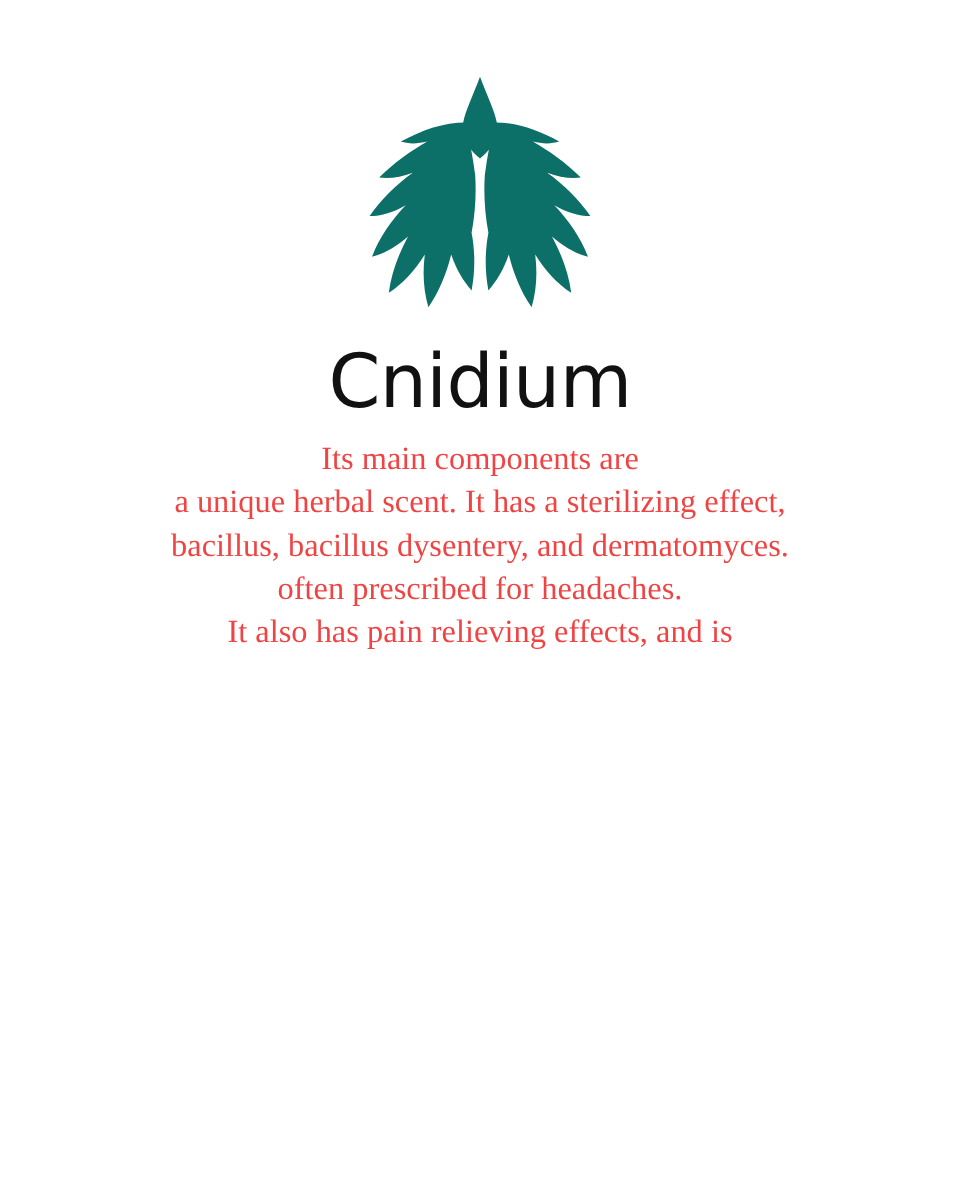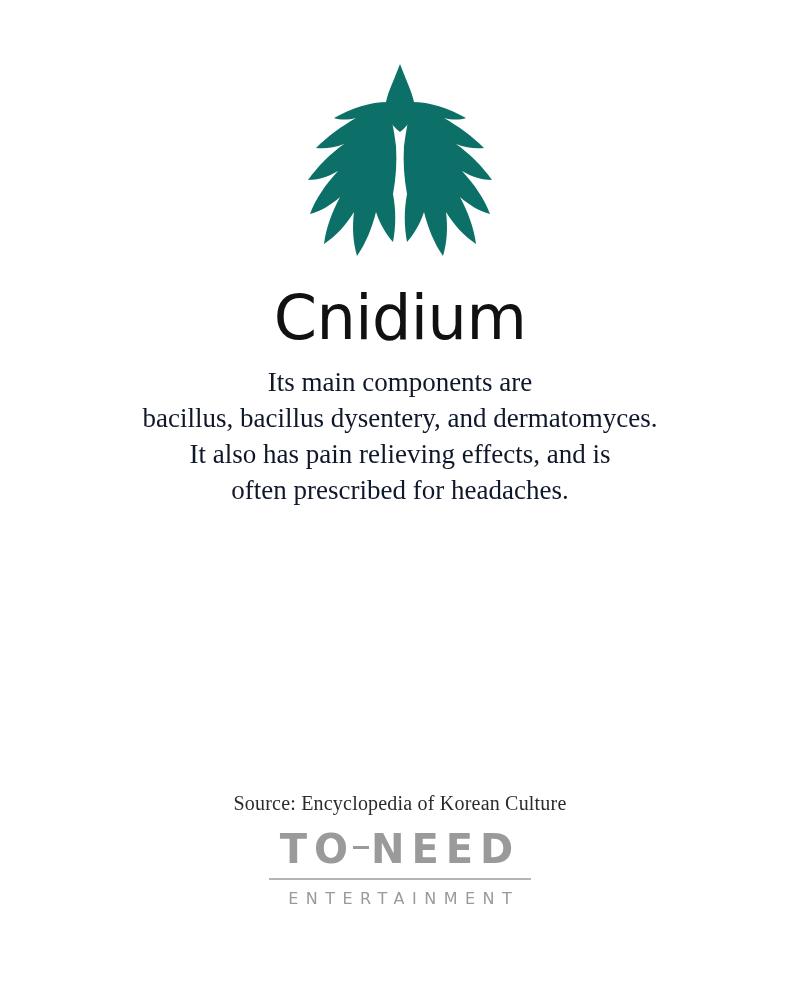--- a/index.html
+++ b/index.html
@@ -50,21 +50,21 @@
   }
 
   
   .description {
     margin-top: 16px;
     width: 720px;
     text-align: center;
     font-family: "Liberation Serif", serif;
     font-size: 27px;
     line-height: 1.33;
-    color: #0f172a;
+    color: #ef4444;
   }
   .description .line {
     display: block;
     white-space: nowrap;
   }
 
   
   .footer {
     position: absolute;
     left: 0;
@@ -173,32 +173,20 @@
 
         <path d="M146 100 C156 116 162 134 164 152 C156 142 150 130 146 118 Z"></path>
       </g>
     </svg>
   </div>
 
   <div class="title">Cnidium</div>
 
   <div class="description">
     <span class="line">Its main components are</span>
+    <span class="line">a unique herbal scent. It has a sterilizing effect,</span>
     <span class="line">bacillus, bacillus dysentery, and dermatomyces.</span>
+    <span class="line">often prescribed for headaches.</span>
     <span class="line">It also has pain relieving effects, and is</span>
-    <span class="line">often prescribed for headaches.</span>
   </div>
 
-  <div class="footer">
-    <div class="source">Source: Encyclopedia of Korean Culture</div>
-
-    <div class="brand">
-      <div class="brand-wordmark">
-        <span>TO</span>
-        <span class="dash"></span>
-        <span>NEED</span>
-      </div>
-      <div class="brand-rule"></div>
-      <div class="brand-sub">ENTERTAINMENT</div>
-    </div>
-  </div>
 
 </div>
 
 </body></html>

